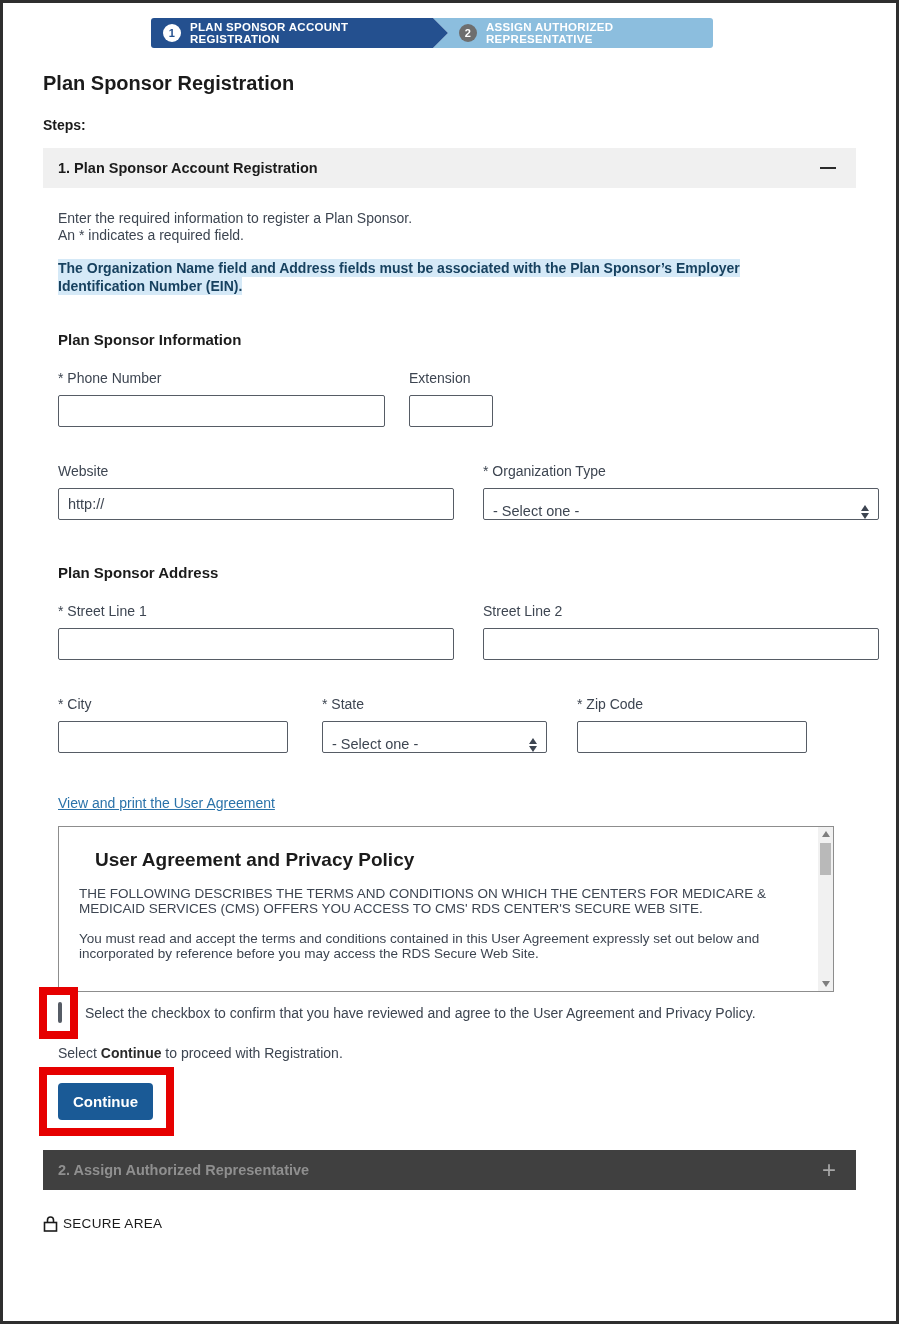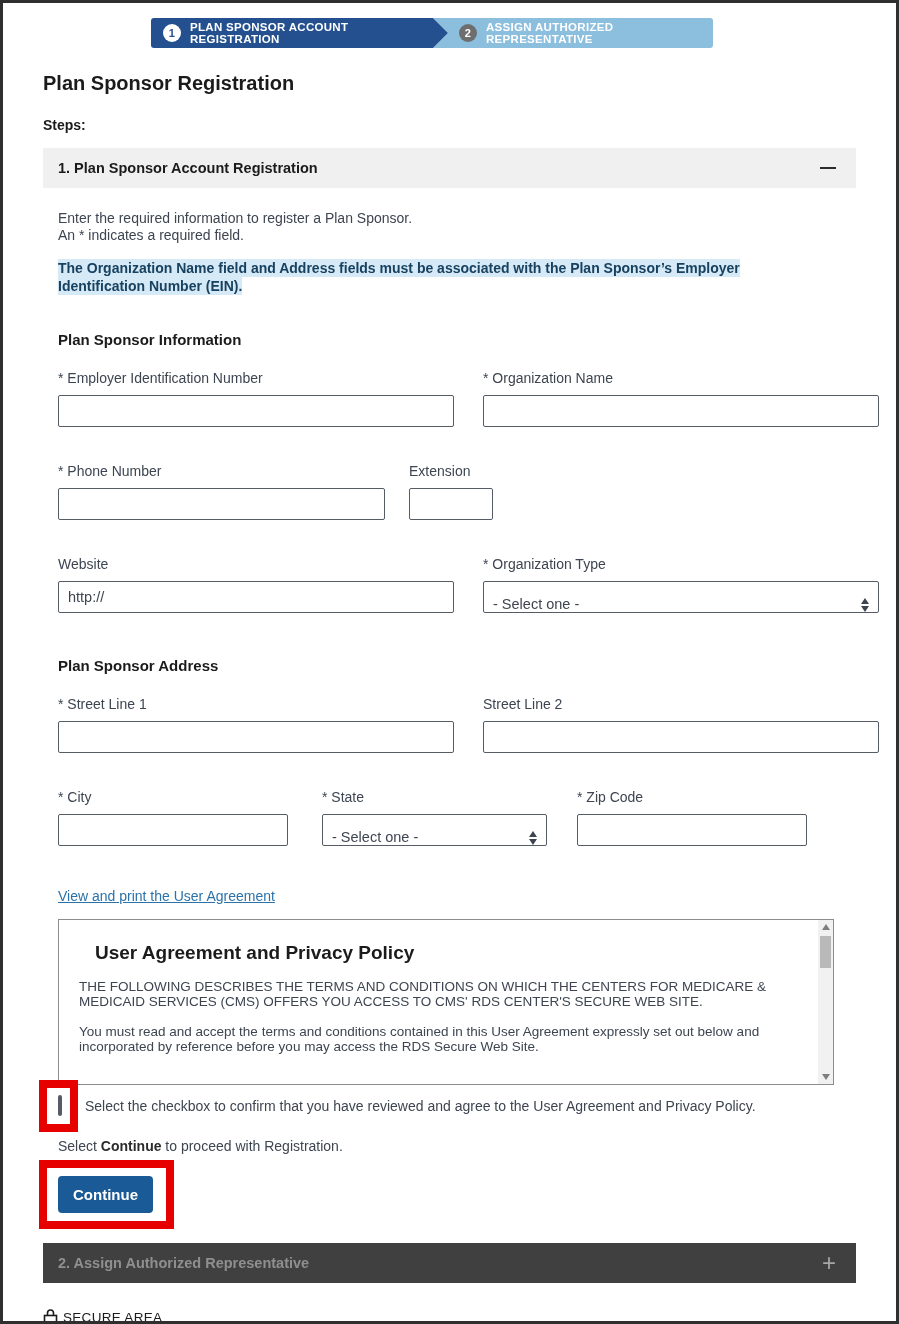--- a/index.html
+++ b/index.html
@@ -70,21 +70,21 @@
   .checkbox { width:22px; height:22px; border:2px solid #565c65; border-radius:3px; background:#fff; cursor:pointer; }
   .cb-text { margin-left:7px; font-size:14px; color:#3d4551; }
 
   .hint { margin-top:6px; font-size:14px; color:#3d4551; }
   .hint b { color:#2b2b2b; }
 
   .btn-annot { display:inline-block; margin-left:-19px; margin-top:6px; padding:8px 13px 8px 11px; }
   .continue-btn { width:95px; height:37px; background:#1a5a96; color:#fff; font-family:"Liberation Sans",sans-serif;
     font-size:15px; font-weight:bold; border:none; border-radius:4px; cursor:pointer; }
 
-  .footer { display:flex; align-items:center; gap:5px; margin:26px 40px 0; }
+  .footer { display:flex; gap:5px; margin:26px 40px 0; }
   .footer .txt { font-size:13.5px; color:#1b1b1b; letter-spacing:.3px; }
 </style>
 </head>
 <body>
 
 <div class="page">
 
   <div class="stepper">
     <div class="step step1">
       <span class="stepnum">1</span>
@@ -108,30 +108,20 @@
     <div class="intro">
       <div>Enter the required information to register a Plan Sponsor.</div>
       <div>An * indicates a required field.</div>
     </div>
     <div class="hl-wrap">
       <span class="hl">The Organization Name field and Address fields must be associated with the Plan Sponsor’s Employer Identification Number (EIN).</span>
     </div>
 
     <div class="form-heading">Plan Sponsor Information</div>
 
-    <div class="row">
-      <div class="field">
-        <label>* Employer Identification Number</label>
-        <input class="tb w360" type="text" style="">
-      </div>
-      <div class="field ml29">
-        <label>* Organization Name</label>
-        <input class="tb w360" type="text" style="">
-      </div>
-    </div>
 
     <div class="row">
       <div class="field">
         <label>* Phone Number</label>
         <input class="tb w327" type="text" style="">
       </div>
       <div class="field ml24">
         <label>Extension</label>
         <input class="tb w84" type="text" style="">
       </div>

